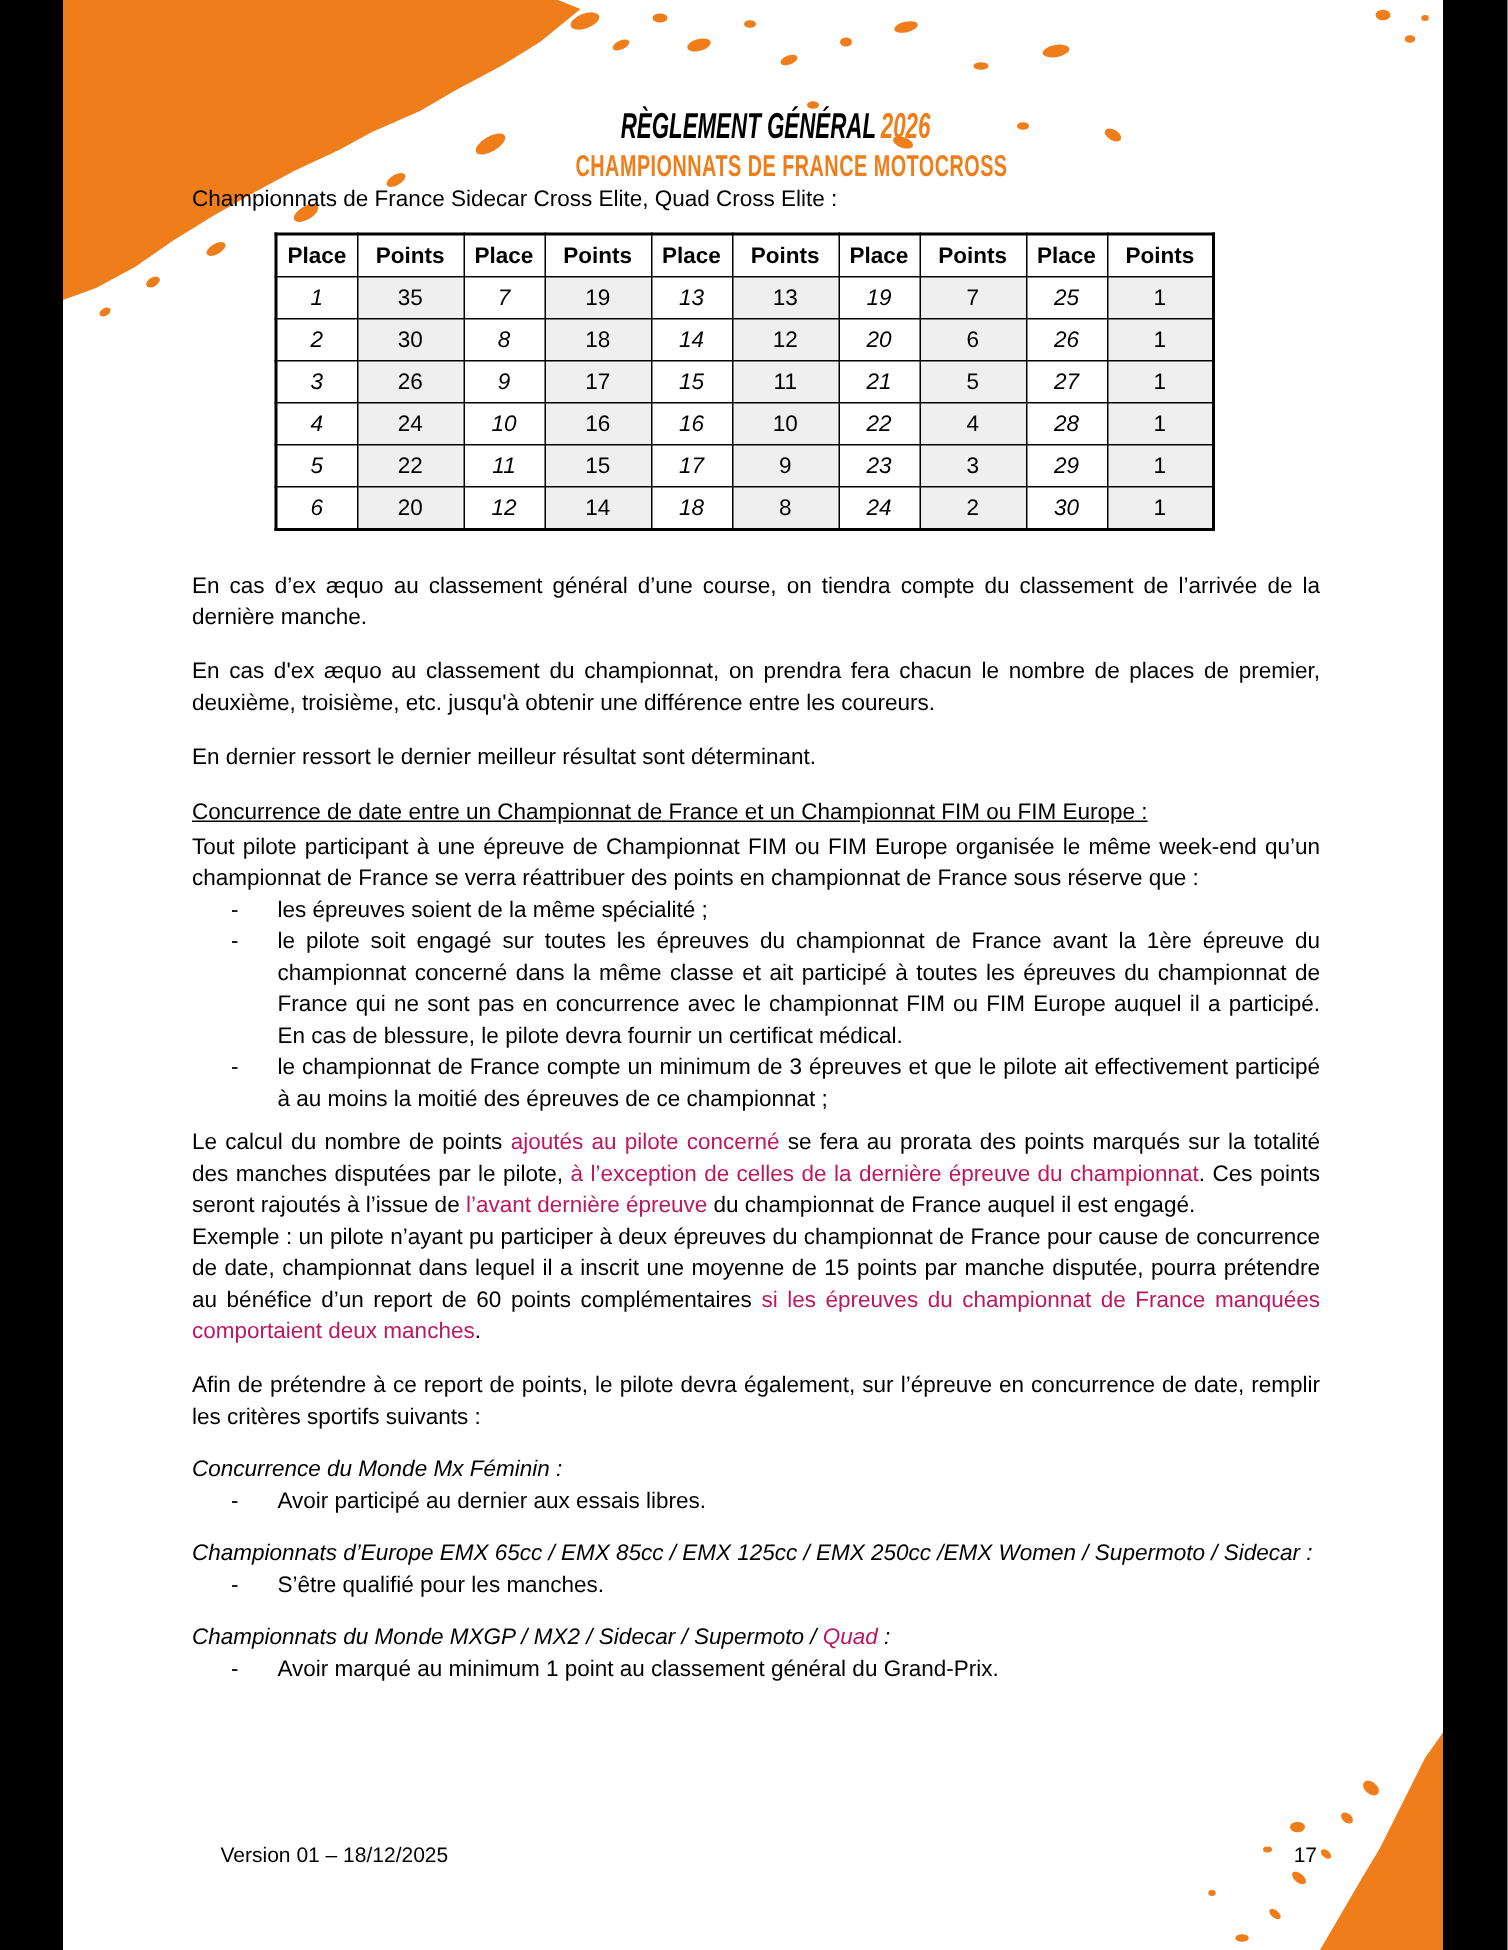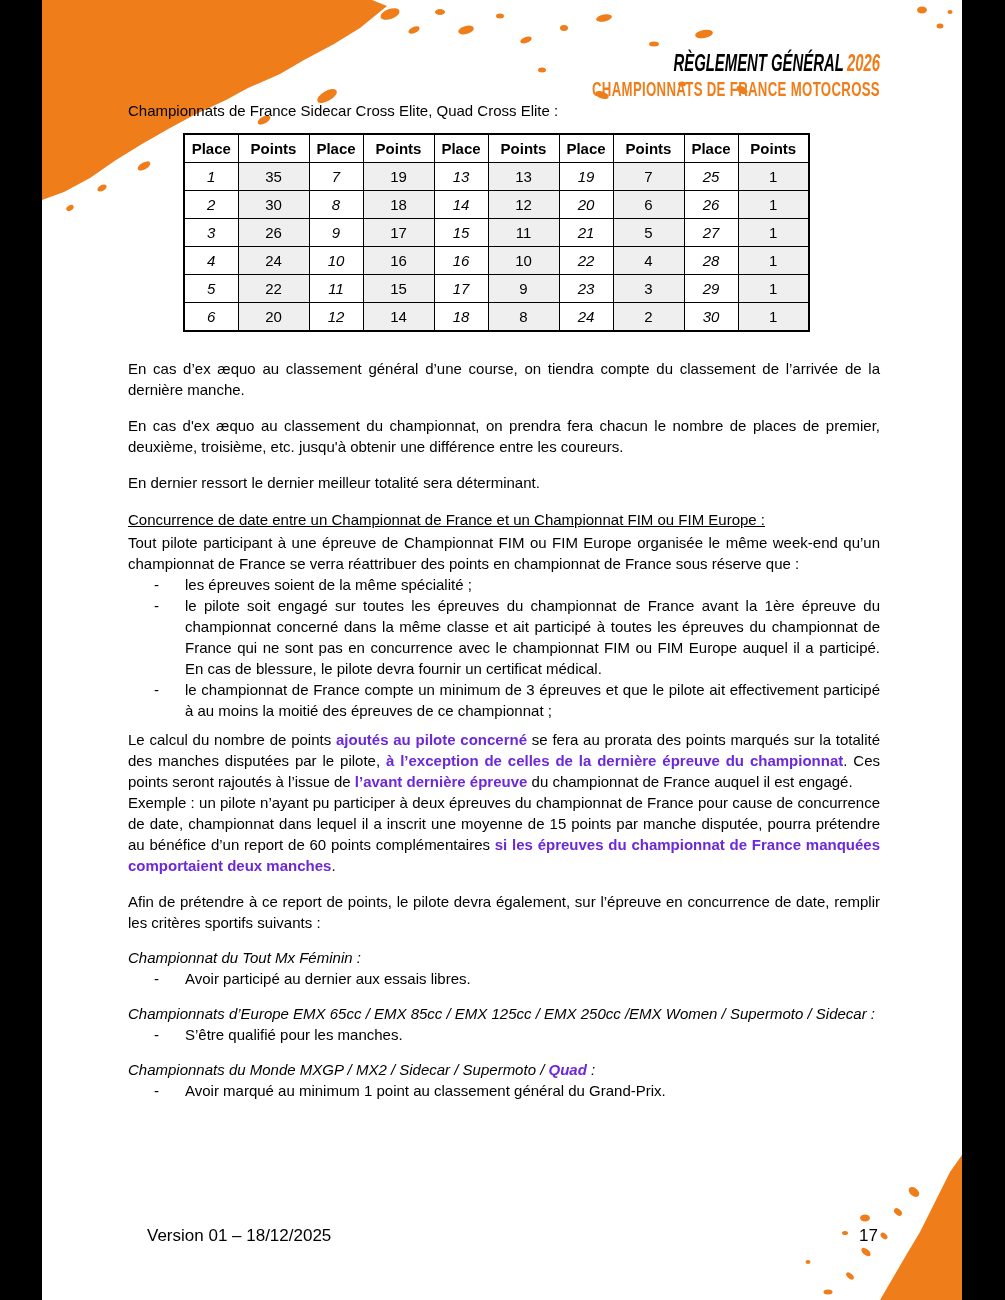--- a/index.html
+++ b/index.html
@@ -13,21 +13,21 @@
     background:#ffffff;overflow:hidden;
   }
   .deco{position:absolute;left:0;top:0;width:920px;height:1300px;pointer-events:none;}
   .content{
     position:absolute;left:86px;top:0;width:752px;
     font-size:15px;line-height:21px;
   }
   .content p{margin:0;text-align:justify;}
 
   
-  .hdr{margin-top:50px;text-align:right;}
+  .hdr{margin-top:72px;text-align:left;}
   .hdr-line1{
     font-size:24px;line-height:26px;font-weight:bold;font-style:italic;
     white-space:nowrap;transform:scaleX(0.62);transform-origin:100% 50%;
     letter-spacing:0px;
   }
   .hdr-line1 .year{color:#EF7D1A;margin-left:5px;}
   .hdr-line2{
     font-size:20px;line-height:22px;font-weight:bold;color:#EF7D1A;
     white-space:nowrap;transform:scaleX(0.66);transform-origin:100% 50%;
     margin-top:2px;letter-spacing:0.5px;
@@ -56,26 +56,26 @@
   .mt14{margin-top:14px !important;}
   .mt8{margin-top:8px !important;}
   .mt2{margin-top:2px !important;}
 
   .underl{text-decoration:underline;text-align:left;}
 
   ul.dash{list-style:none;margin:0;padding:0 0 0 57px;}
   ul.dash li{position:relative;text-align:justify;}
   ul.dash li::before{content:"-";position:absolute;left:-31px;top:0;}
 
-  .red{color:#6d28d9;font-weight:bold;}
+  .red{color:#be185d;font-weight:normal;}
   .sec-head{font-style:italic;text-align:left !important;}
 
   .footer{
     position:absolute;left:105px;top:1228px;width:731px;
-    font-size:17px;line-height:16px;
+    font-size:14px;line-height:16px;
     display:flex;justify-content:space-between;
   }
 </style>
 </head>
 <body>
 
 <div class="page">
 
   <svg class="deco" viewBox="0 0 920 1300" xmlns="http://www.w3.org/2000/svg" aria-hidden="true">
     <g fill="#EF7D1A">
@@ -229,38 +229,38 @@
             <td class="place">30</td>
             <td class="points">1</td>
           </tr>
         </tbody>
       </table>
 
     <p class="mt26">En cas d’ex æquo au classement général d’une course, on tiendra compte du classement de l’arrivée de la dernière manche.</p>
 
     <p class="mt15">En cas d'ex æquo au classement du championnat, on prendra fera chacun le nombre de places de premier, deuxième, troisième, etc. jusqu'à obtenir une différence entre les coureurs.</p>
 
-    <p class="mt15">En dernier ressort le dernier meilleur totalité sera déterminant.</p>
+    <p class="mt15">En dernier ressort le dernier meilleur résultat sont déterminant.</p>
 
     <p class="mt16 underl">Concurrence de date entre un Championnat de France et un Championnat FIM ou FIM Europe :</p>
 
     <p class="mt2">Tout pilote participant à une épreuve de Championnat FIM ou FIM Europe organisée le même week-end qu’un championnat de France se verra réattribuer des points en championnat de France sous réserve que :</p>
 
     <ul class="dash">
         <li>les épreuves soient de la même spécialité ;</li>
         <li>le pilote soit engagé sur toutes les épreuves du championnat de France avant la 1ère épreuve du championnat concerné dans la même classe et ait participé à toutes les épreuves du championnat de France qui ne sont pas en concurrence avec le championnat FIM ou FIM Europe auquel il a participé. En cas de blessure, le pilote devra fournir un certificat médical.</li>
         <li>le championnat de France compte un minimum de 3 épreuves et que le pilote ait effectivement participé à au moins la moitié des épreuves de ce championnat ;</li>
       </ul>
 
     <p class="mt8"><span>Le calcul du nombre de points </span><span class="red">ajoutés au pilote concerné</span><span> se fera au prorata des points marqués sur la totalité des manches disputées par le pilote, </span><span class="red">à l’exception de celles de la dernière épreuve du championnat</span><span>. Ces points seront rajoutés à l’issue de </span><span class="red">l’avant dernière épreuve</span><span> du championnat de France auquel il est engagé.</span></p>
     <p><span>Exemple : un pilote n’ayant pu participer à deux épreuves du championnat de France pour cause de concurrence de date, championnat dans lequel il a inscrit une moyenne de 15 points par manche disputée, pourra prétendre au bénéfice d’un report de 60 points complémentaires </span><span class="red">si les épreuves du championnat de France manquées comportaient deux manches</span><span>.</span></p>
 
     <p class="mt15">Afin de prétendre à ce report de points, le pilote devra également, sur l’épreuve en concurrence de date, remplir les critères sportifs suivants :</p>
 
-    <p class="mt14 sec-head"><span>Championnat du Tout Mx Féminin :</span></p>
+    <p class="mt14 sec-head"><span>Concurrence du Monde Mx Féminin :</span></p>
     <ul class="dash">
         <li>Avoir participé au dernier aux essais libres.</li>
       </ul>
 
     <p class="mt14 sec-head"><span>Championnats d’Europe EMX 65cc / EMX 85cc / EMX 125cc / EMX 250cc /EMX Women / Supermoto / Sidecar :</span></p>
     <ul class="dash">
         <li>S’être qualifié pour les manches.</li>
       </ul>
 
     <p class="mt14 sec-head"><span>Championnats du Monde MXGP / MX2 / Sidecar / Supermoto / </span><span class="red">Quad</span><span> :</span></p>

